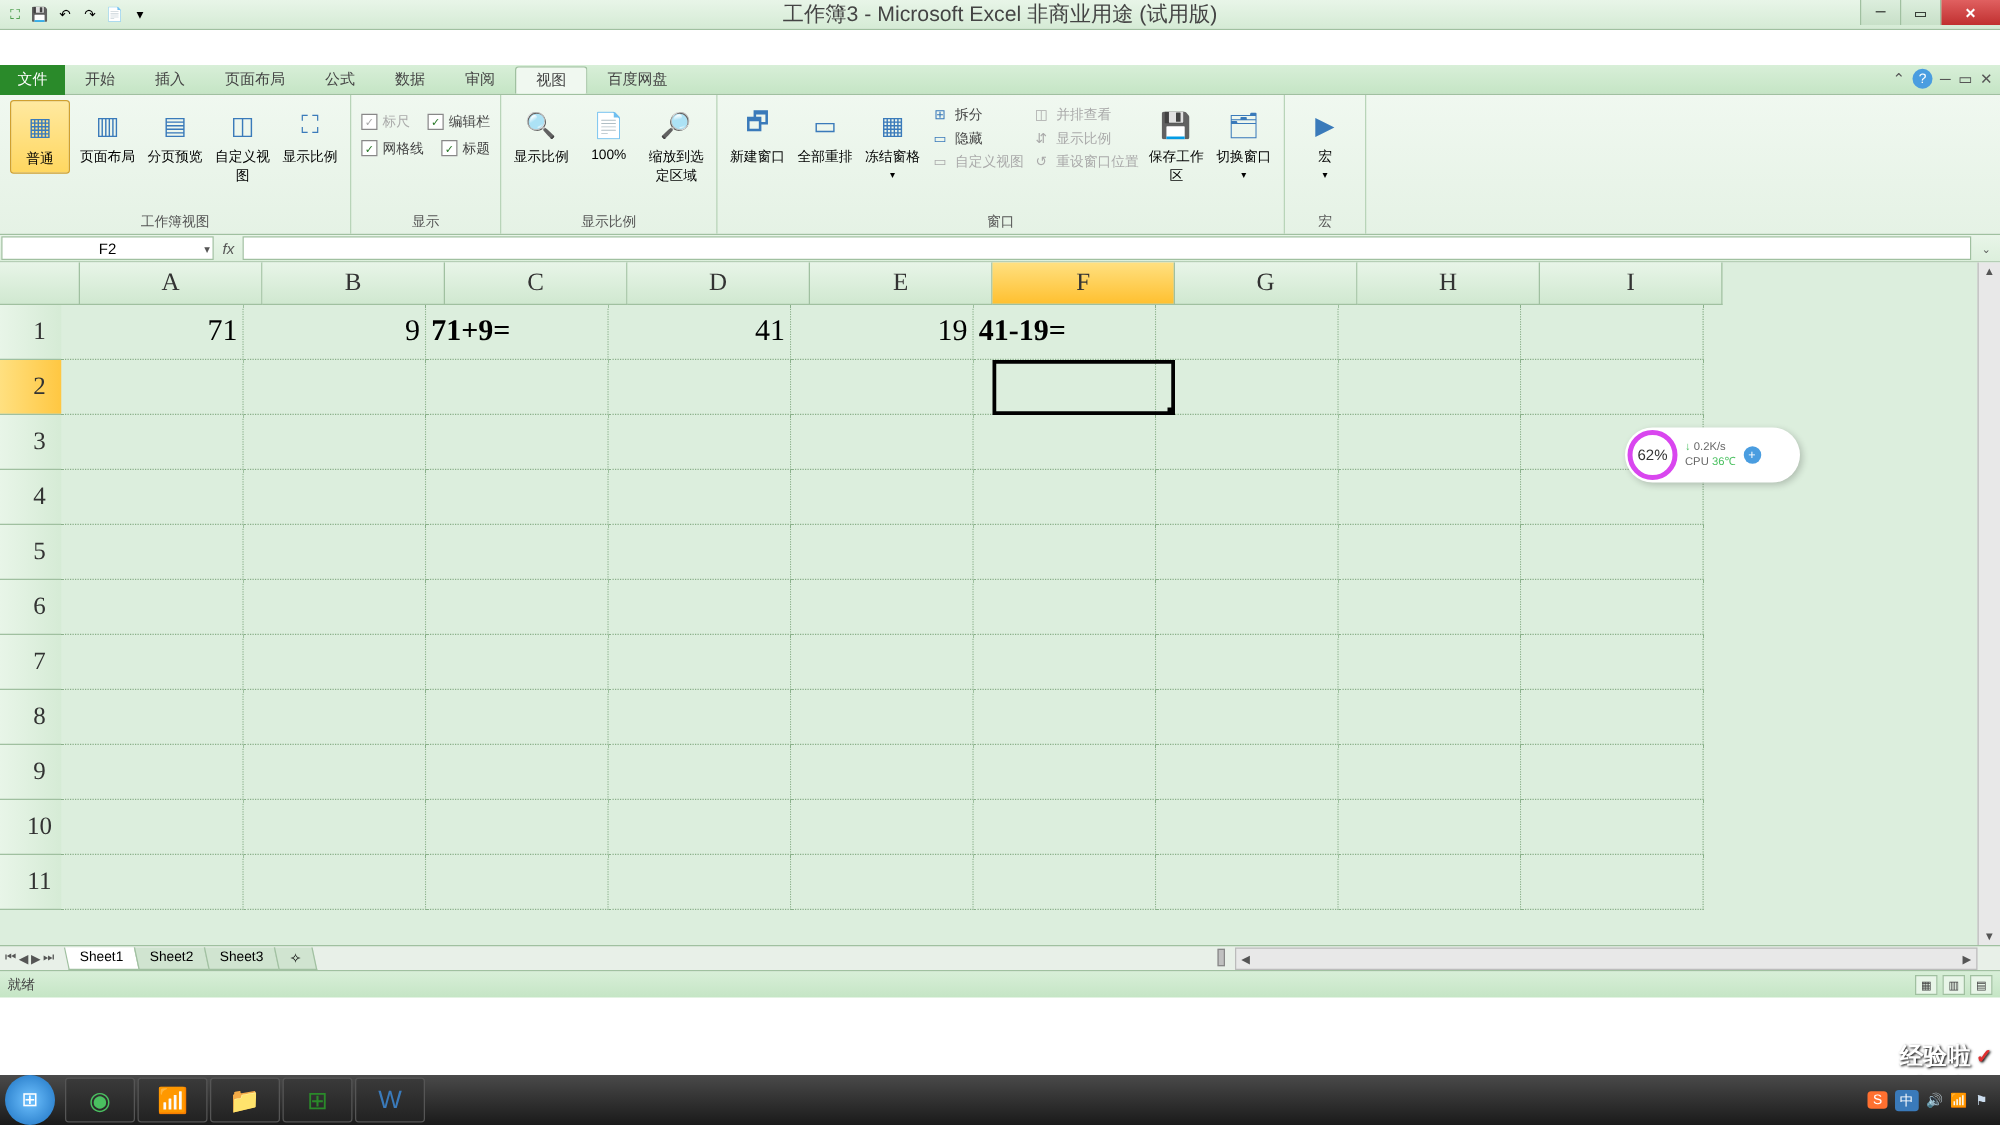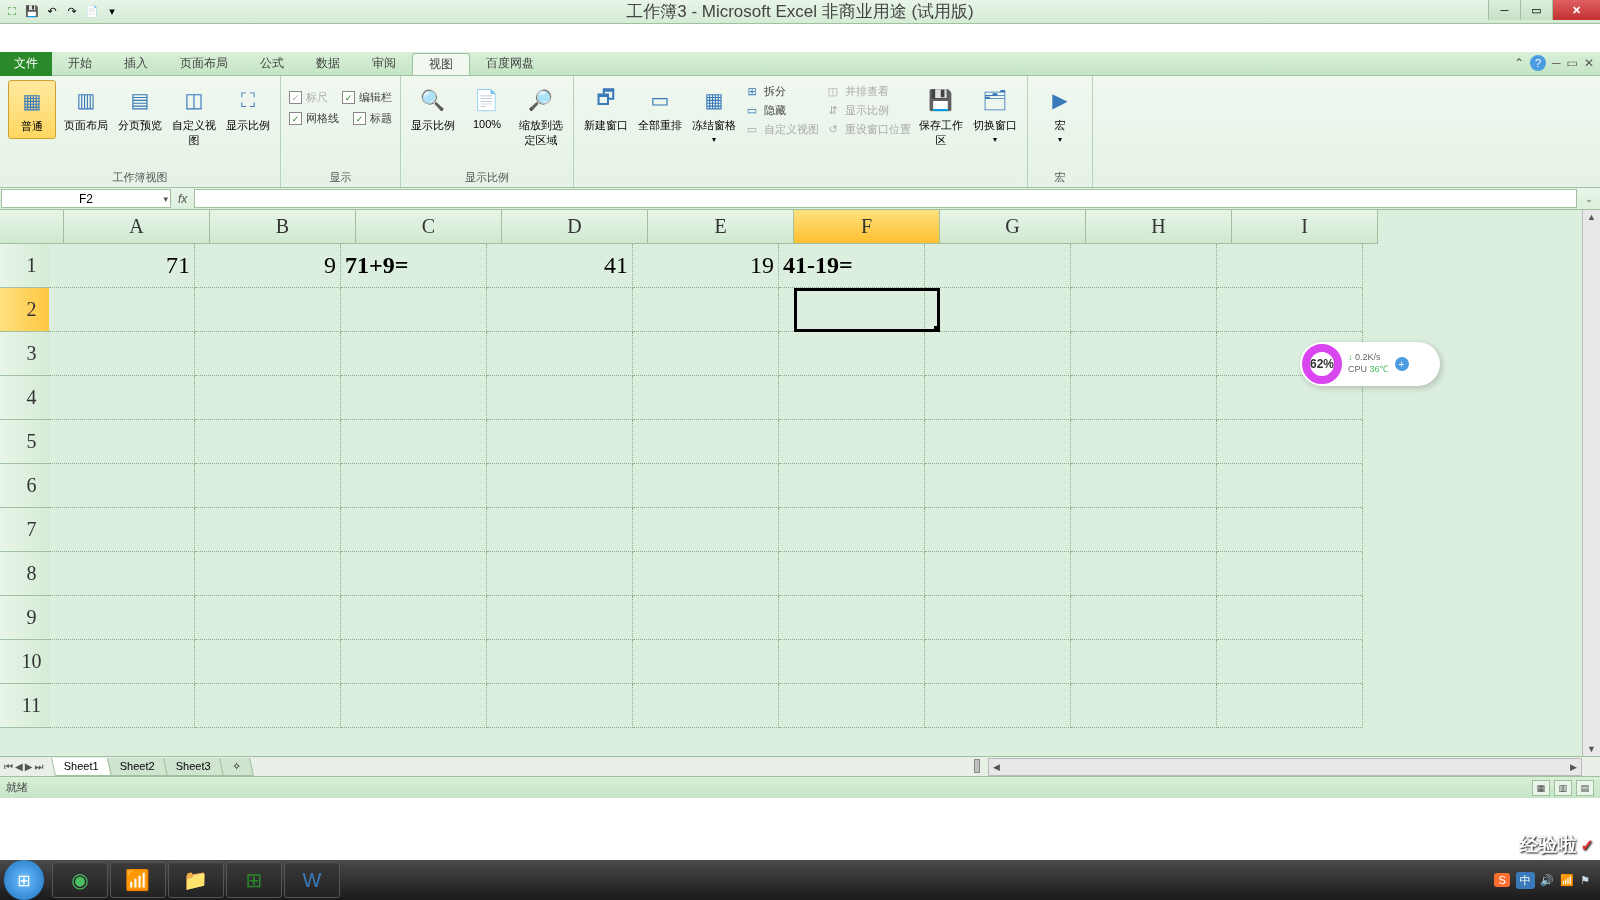--- a/index.html
+++ b/index.html
@@ -81,21 +81,21 @@
 .view-btn { width: 18px; height: 16px; border: 1px solid #a0c0a0; background: #e8f5e8; display: inline-flex; align-items: center; justify-content: center; font-size: 9px; }
 
 
 .taskbar { position: absolute; bottom: 0; left: 0; right: 0; height: 40px; background: linear-gradient(#4a4a4a,#1a1a1a); display: flex; align-items: center; padding: 0 4px; }
 .tb-btn { width: 56px; height: 36px; margin-right: 2px; border: 1px solid #555; border-radius: 3px; background: linear-gradient(#3a3a3a,#222); display: flex; align-items: center; justify-content: center; font-size: 20px; }
 .start-orb { width: 40px; height: 40px; border-radius: 50%; background: radial-gradient(#6fc2ff,#1a6fbf); display: flex; align-items: center; justify-content: center; margin-right: 8px; }
 .tray { margin-left: auto; display: flex; align-items: center; gap: 6px; color: #cde; font-size: 11px; padding-right: 6px; }
 
 
 .perf-widget { position: absolute; right: 160px; top: 342px; width: 140px; height: 44px; background: #fff; border-radius: 22px; box-shadow: 2px 2px 6px rgba(0,0,0,0.2); display: flex; align-items: center; padding: 2px 8px 2px 2px; gap: 6px; }
-.perf-circle { width: 40px; height: 40px; border-radius: 50%; border: 8px solid #d946ef; display: flex; align-items: center; justify-content: center; font-size: 12px; font-weight: bold; color: #333; }
+.perf-circle { width: 40px; height: 40px; border-radius: 50%; border: 4px solid #d946ef; display: flex; align-items: center; justify-content: center; font-size: 12px; font-weight: normal; color: #333; }
 .perf-txt { font-size: 9px; color: #666; line-height: 1.3; }
 .perf-dot { width: 14px; height: 14px; border-radius: 50%; background: #4a9de0; color:#fff; font-size:10px; display:inline-flex; align-items:center; justify-content:center; }
 
 
 .watermark { position: absolute; right: 6px; bottom: 42px; display: flex; align-items: center; gap: 4px; color: #fff; font-size: 12px; text-shadow: 1px 1px 2px #000; }
 .watermark .chk-ic { color: #e03030; font-weight: bold; font-size: 16px; }
 </style>
 </head>
 <body>
 
@@ -252,20 +252,21 @@
       <div class="big-btn">
           <span class="big-icon">💾</span>
           <span>保存工作区</span>
         </div>
       <div class="big-btn">
           <span class="big-icon">🗂</span>
           <span>切换窗口</span>
           <span style="font-size:8px">▾</span>
         </div>
     </div>
+    <div class="rgroup-label">窗口</div>
   </div>
 
   <div class="rgroup">
     <div class="rgroup-body">
       <div class="big-btn">
           <span class="big-icon">▶</span>
           <span>宏</span>
           <span style="font-size:8px">▾</span>
         </div>
     </div>

